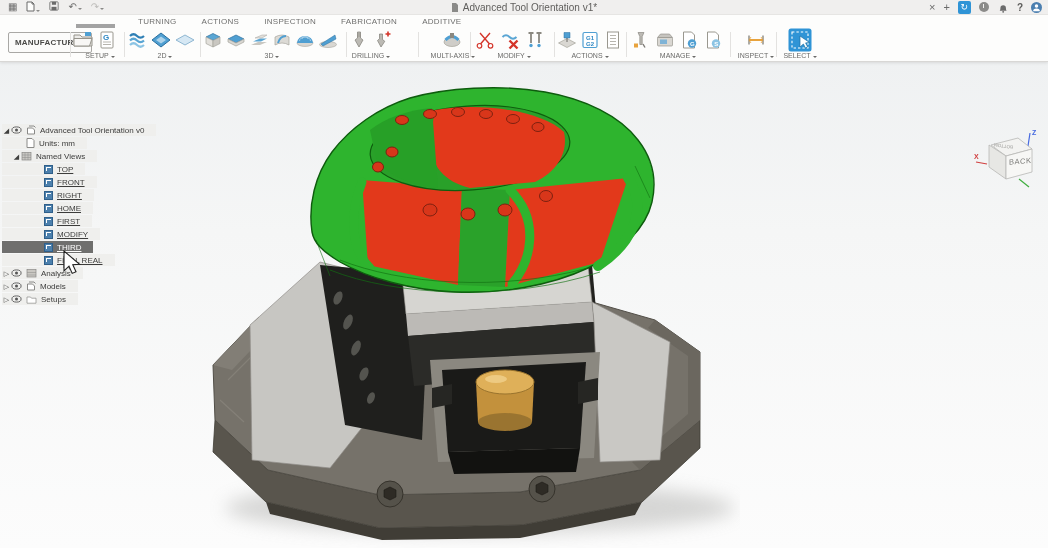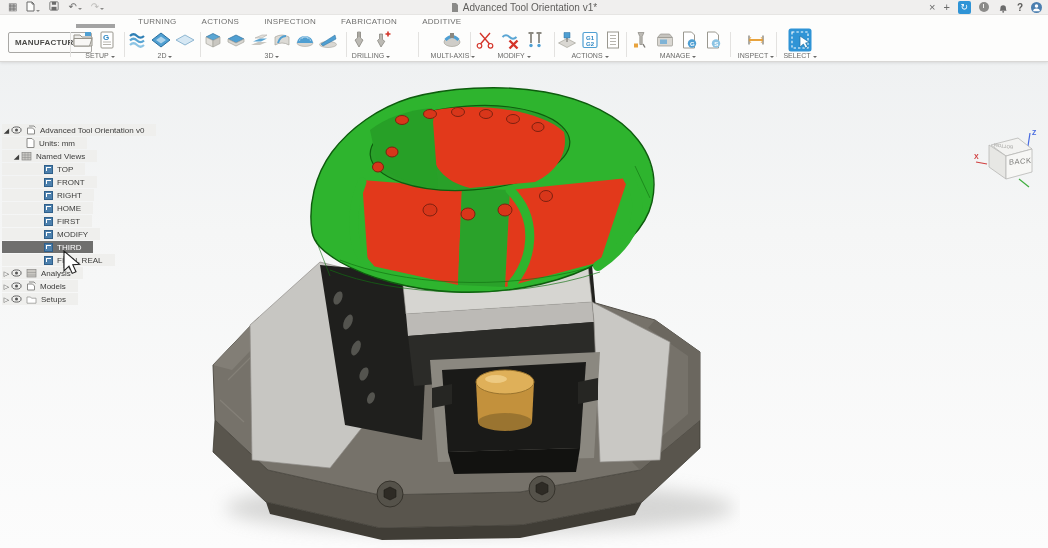--- a/index.html
+++ b/index.html
@@ -53,21 +53,21 @@
   .brow{display:flex;align-items:center;height:12px;margin-top:1px;width:fit-content;
         padding-right:12px;background:rgba(238,238,236,.95);white-space:nowrap;}
   .brow.selected{background:#6f6f6e;color:#fff;}
   .blabel{margin-left:4px;}
   .exp{width:9px;text-align:center;color:#3f3f3e;font-size:7px;line-height:1;flex:0 0 9px;}
   .ticon{flex:0 0 auto;}
   .vsq{width:9px;height:9px;background:#4c80ad;border:1px solid #2f5f8a;box-sizing:border-box;
        position:relative;flex:0 0 9px;}
   .vsq::after{content:"";position:absolute;left:1px;top:1px;width:4px;height:3px;
               border-left:1.5px solid #fff;border-top:1.5px solid #fff;}
-  .ind1{padding-left:10px;}  .ind2{padding-left:24px;}  .ind3{padding-left:42px;}
+  .ind1{padding-left:10px;}  .ind2{padding-left:24px;}  .ind3{padding-left:42px;text-decoration:underline;}
   
   .cursor{position:absolute;left:58px;top:189px;z-index:40;pointer-events:none;}
   
   .viewcube{position:absolute;right:3px;top:64px;z-index:20;}
 </style>
 </head>
 <body>
 
 <div class="app">
 

